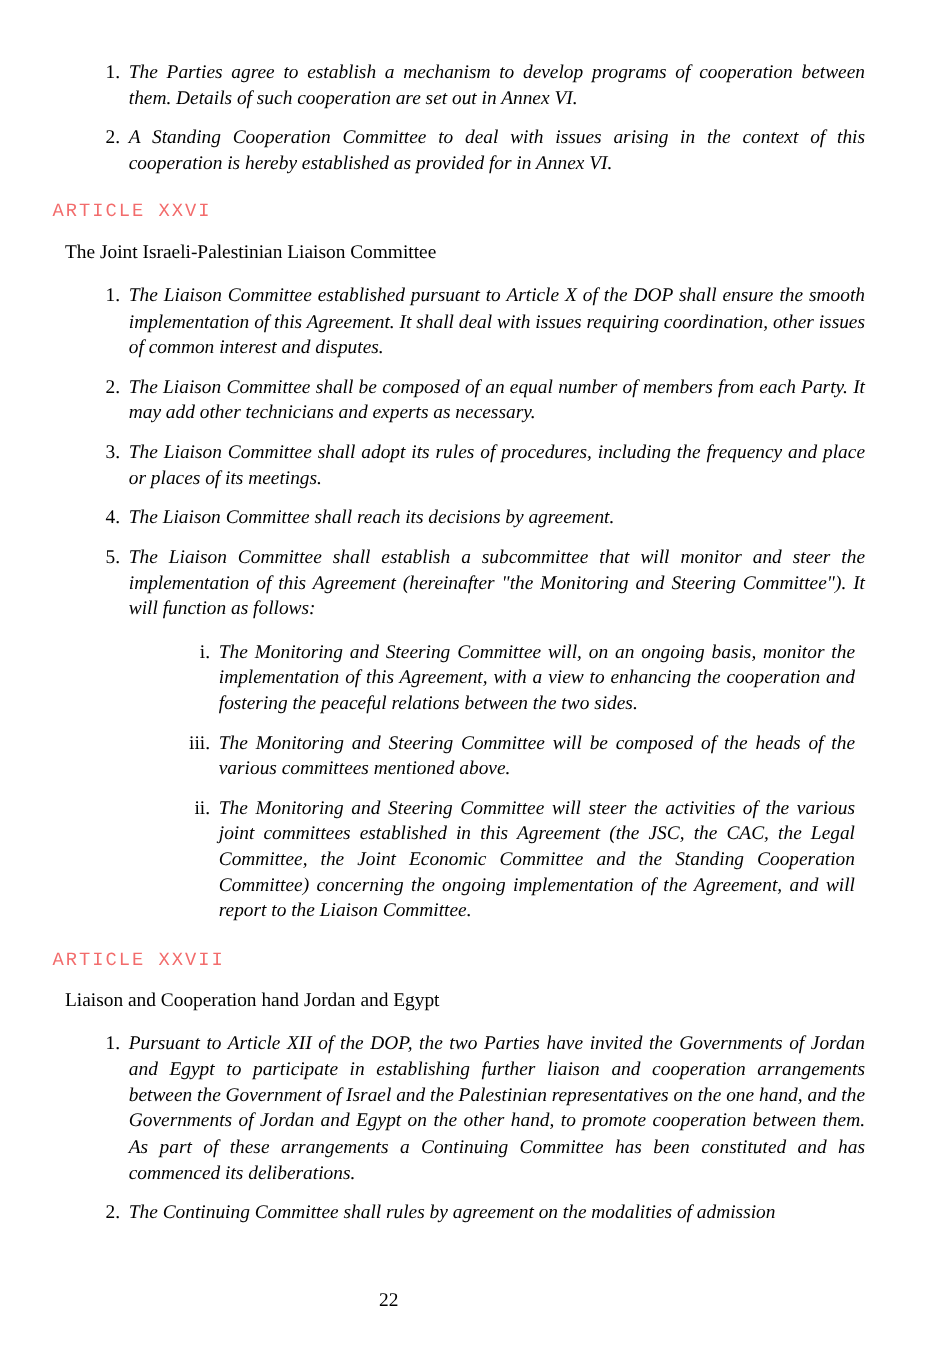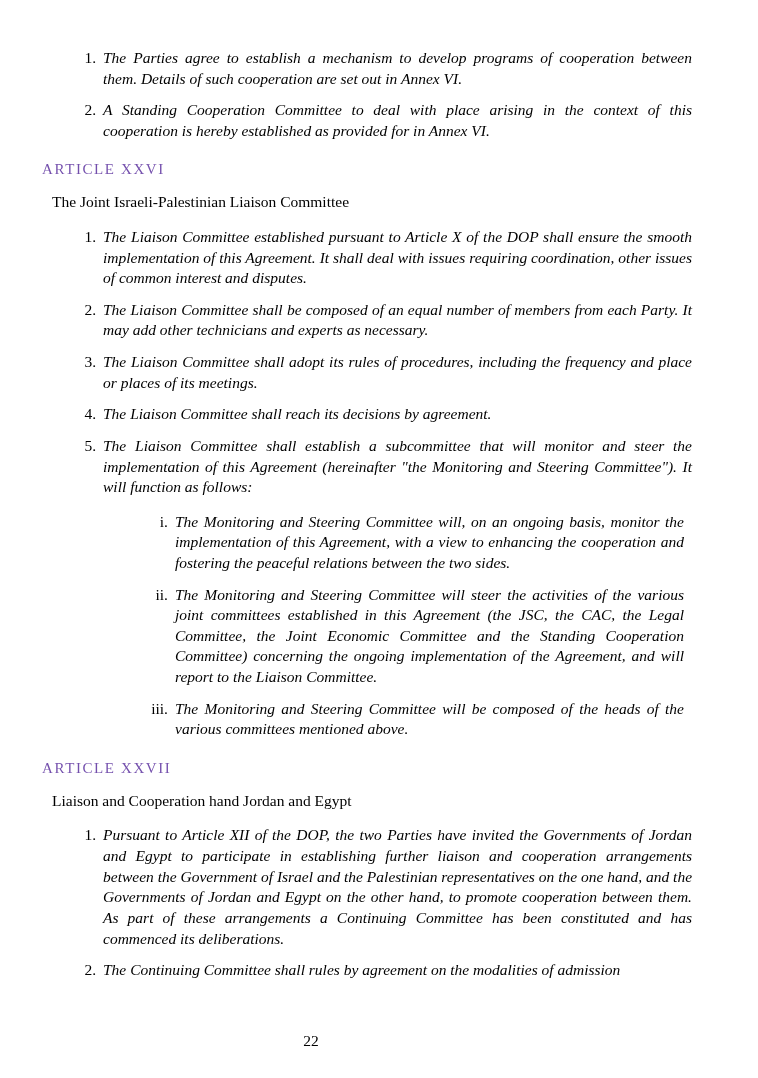--- a/index.html
+++ b/index.html
@@ -59,22 +59,22 @@
     margin-right: 4px;
   }
   .lvl2 {
     margin-left: 96px;
     margin-right: 12px;
   }
   .article-head {
     font-size: 15px;
     letter-spacing: 1.6px;
     margin: 20px 0 14px 0;
-    color: #4c1d95;
-    font-family: Liberation Serif, serif;
+    color: #ef4444;
+    font-family: Liberation Mono, monospace;
     opacity: 0.78;
   }
   .subtitle {
     font-size: 15.5px;
     line-height: 1.33;
     margin: 0 0 14px 10px;
   }
   .page-number {
     position: absolute;
     bottom: 28px;
@@ -92,21 +92,21 @@
 
 <div class="page">
 
   <div class="ol">
     <div class="item lvl1">
       <div class="marker">1.</div>
       <div class="body-text">The  Parties  agree  to  establish  a  mechanism  to  develop  programs  of  cooperation between them. Details of such cooperation are set out in Annex VI.</div>
     </div>
     <div class="item lvl1">
       <div class="marker">2.</div>
-      <div class="body-text">A  Standing  Cooperation  Committee  to  deal  with  place  arising  in  the  context  of  this cooperation is hereby established as provided for in Annex VI.</div>
+      <div class="body-text">A  Standing  Cooperation  Committee  to  deal  with  issues  arising  in  the  context  of  this cooperation is hereby established as provided for in Annex VI.</div>
     </div>
   </div>
 
   <div class="article-head">ARTICLE XXVI</div>
   <div class="subtitle">The Joint Israeli-Palestinian Liaison Committee</div>
 
   <div class="ol">
     <div class="item lvl1">
       <div class="marker">1.</div>
       <div class="body-text">The  Liaison  Committee established pursuant to Article X of the DOP shall ensure the smooth   implementation   of   this   Agreement.    It   shall   deal   with   issues   requiring coordination, other issues of common interest and disputes.</div>
@@ -126,26 +126,26 @@
     <div class="item lvl1">
       <div class="marker">5.</div>
       <div class="body-text">The  Liaison  Committee shall establish a subcommittee that will monitor and steer the implementation   of   this   Agreement   (hereinafter   "the   Monitoring   and   Steering Committee"). It will function as follows:</div>
     </div>
 
     <div class="item lvl2 gap-top">
       <div class="marker">i.</div>
       <div class="body-text">The Monitoring and Steering Committee will, on an ongoing basis, monitor the implementation  of  this  Agreement,   with  a  view  to  enhancing  the  cooperation and fostering the peaceful relations between the two sides.</div>
     </div>
     <div class="item lvl2">
+      <div class="marker">iii.</div>
+      <div class="body-text">The  Monitoring  and Steering Committee will be composed of the heads of the various committees mentioned above.</div>
+    </div>
+    <div class="item lvl2">
       <div class="marker">ii.</div>
       <div class="body-text">The   Monitoring and Steering Committee will steer the activities of the various joint  committees  established  in  this Agreement (the JSC, the CAC, the Legal Committee,   the   Joint   Economic   Committee   and   the   Standing   Cooperation Committee)  concerning  the  ongoing  implementation  of  the  Agreement,  and will report to the Liaison Committee.</div>
-    </div>
-    <div class="item lvl2">
-      <div class="marker">iii.</div>
-      <div class="body-text">The  Monitoring  and Steering Committee will be composed of the heads of the various committees mentioned above.</div>
     </div>
   </div>
 
   <div class="article-head">ARTICLE XXVII</div>
   <div class="subtitle">Liaison and Cooperation hand Jordan and Egypt</div>
 
   <div class="ol">
     <div class="item lvl1">
       <div class="marker">1.</div>
       <div class="body-text">Pursuant to  Article  XII of the DOP, the two Parties have invited the Governments of Jordan   and   Egypt   to   participate  in  establishing  further  liaison  and  cooperation arrangements  between the Government of Israel and the Palestinian representatives on the  one hand, and the Governments of Jordan and Egypt on the other hand, to promote cooperation between them. As part of these arrangements a Continuing Committee has been constituted and has commenced its deliberations.</div>

